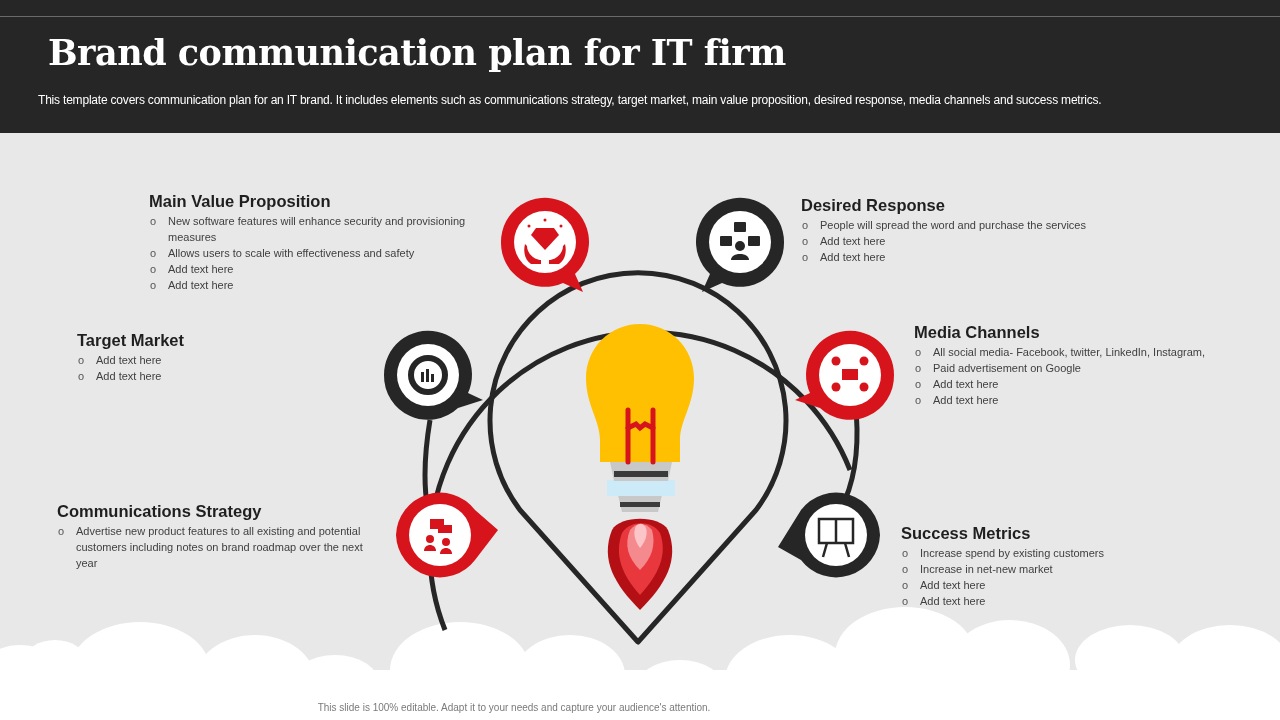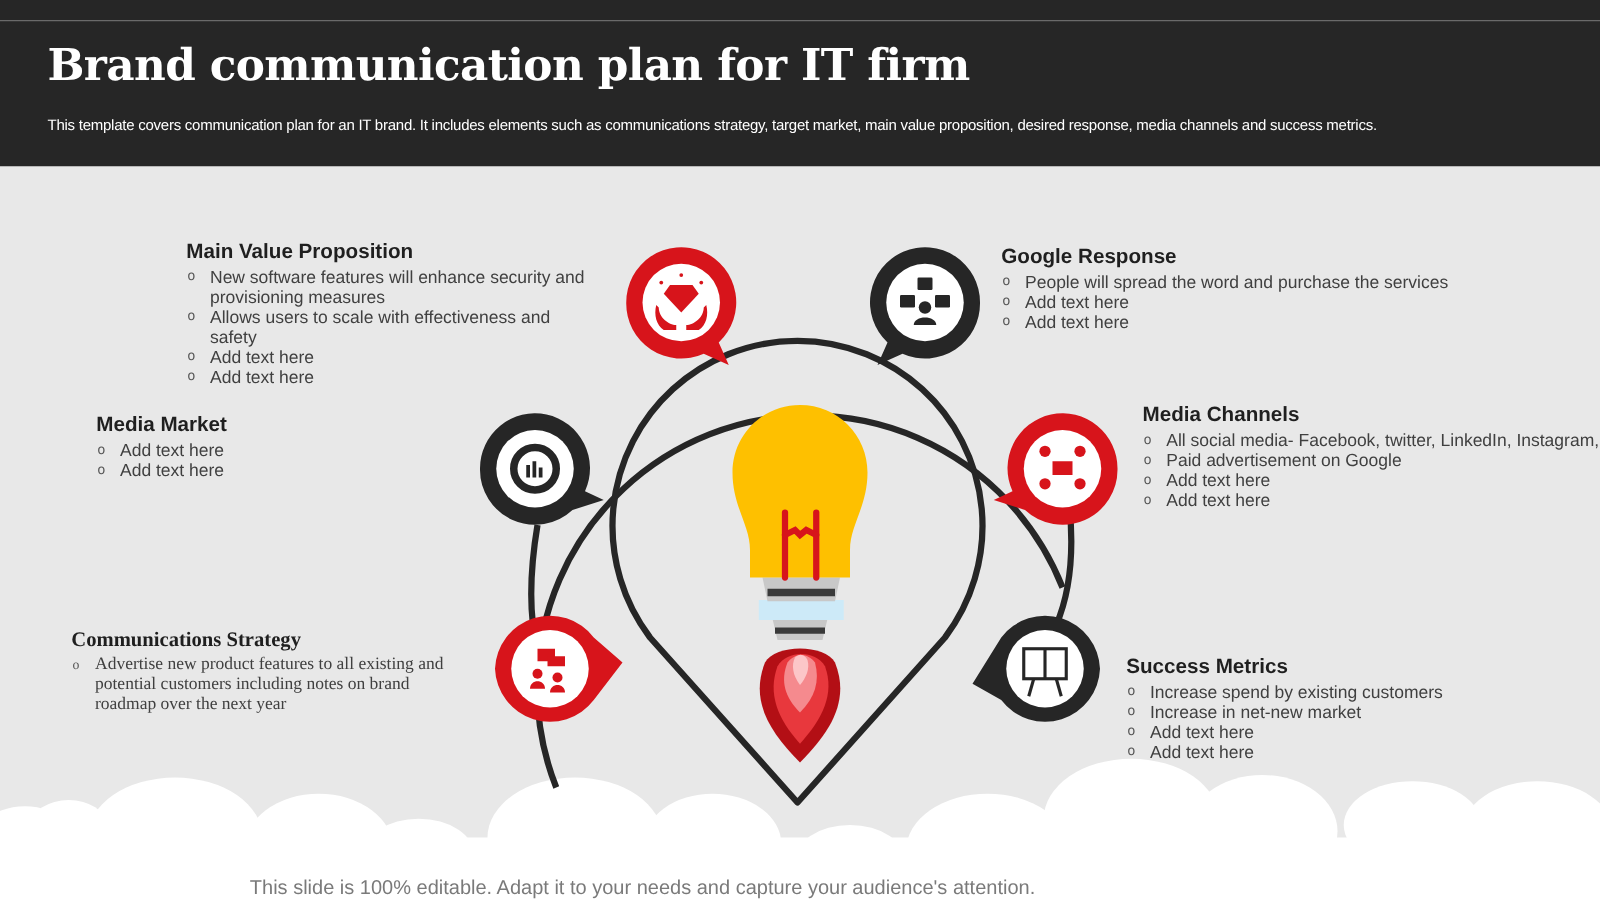--- a/index.html
+++ b/index.html
@@ -1,32 +1,32 @@
 <!DOCTYPE html>
 <html><head>
 <meta charset="utf-8">
 <style>
   * { margin: 0; padding: 0; box-sizing: border-box; }
   html, body { width: 1280px; height: 720px; overflow: hidden; }
   body { background: #e8e8e8; font-family: "Liberation Sans", sans-serif; position: relative; }
 
   .header { position: absolute; left: 0; top: 0; width: 1280px; height: 133px; background: #262626; }
   .header-rule { position: absolute; left: 0; top: 16px; width: 1280px; height: 1px; background: #6a6a6a; }
-  .title { position: absolute; left: 38px; top: 32px; color: #ffffff; font-family: "DejaVu Serif", "Liberation Serif", serif; font-weight: bold; font-size: 35px; letter-spacing: -0.5px; white-space: nowrap; }
+  .title { position: absolute; left: 48px; top: 32px; color: #ffffff; font-family: "DejaVu Serif", "Liberation Serif", serif; font-weight: bold; font-size: 35px; letter-spacing: -0.5px; white-space: nowrap; }
   .subtitle { position: absolute; left: 38px; top: 93px; color: #ffffff; font-size: 12px; white-space: nowrap; letter-spacing: -0.2px; }
 
   .diagram { position: absolute; left: 0; top: 0; width: 1280px; height: 720px; }
 
   .block { position: absolute; color: #404040; }
   .block h3 { font-size: 16.5px; font-weight: bold; color: #1f1f1f; margin-bottom: 2px; white-space: nowrap; }
   .block ul { list-style: none; }
-  .block li { position: relative; font-size: 14px; line-height: 16px; padding-left: 19px; }
+  .block li { position: relative; font-size: 11px; line-height: 16px; padding-left: 19px; }
   .block li::before { content: "o"; position: absolute; left: 1px; top: 0; font-size: 11px; color: #555; }
 
-  .footer-note { position: absolute; left: 0; top: 702px; width: 1028px; text-align: center; font-size: 16px; color: #7a7a7a; }
+  .footer-note { position: absolute; left: 0; top: 702px; width: 1028px; text-align: center; font-size: 10px; color: #7a7a7a; }
 </style>
 </head>
 <body>
 
 <div class="header">
   <div class="header-rule"></div>
   <div class="title">Brand communication plan for IT firm</div>
   <div class="subtitle">This template covers communication plan for an IT brand. It includes elements such as communications strategy, target market, main value proposition, desired response, media channels and success metrics.</div>
 </div>
 
@@ -154,36 +154,36 @@
   <h3>Main Value Proposition</h3>
   <ul>
     <li>New software features will enhance security and provisioning  measures</li>
     <li>Allows users to scale with effectiveness  and safety</li>
     <li>Add text here</li>
     <li>Add text here</li>
   </ul>
 </div>
 
 <div class="block" style="left:77px; top:331px; width:300px;">
-  <h3>Media Market</h3>
-  <ul>
-    <li>Add text here</li>
-    <li>Add text here</li>
-  </ul>
-</div>
-
-<div class="block" style="left:57px; top:502px; width:315px;font-family:Liberation Serif, serif;">
+  <h3>Target Market</h3>
+  <ul>
+    <li>Add text here</li>
+    <li>Add text here</li>
+  </ul>
+</div>
+
+<div class="block" style="left:57px; top:502px; width:315px;">
   <h3>Communications Strategy</h3>
   <ul>
     <li>Advertise new product features to all existing and potential customers including notes on brand roadmap over the next year</li>
   </ul>
 </div>
 
 <div class="block" style="left:801px; top:196px; width:360px;">
-  <h3>Google Response</h3>
+  <h3>Desired Response</h3>
   <ul>
     <li>People will spread the word  and purchase  the services</li>
     <li>Add text here</li>
     <li>Add text here</li>
   </ul>
 </div>
 
 <div class="block" style="left:914px; top:323px; width:366px;">
   <h3>Media Channels</h3>
   <ul>

